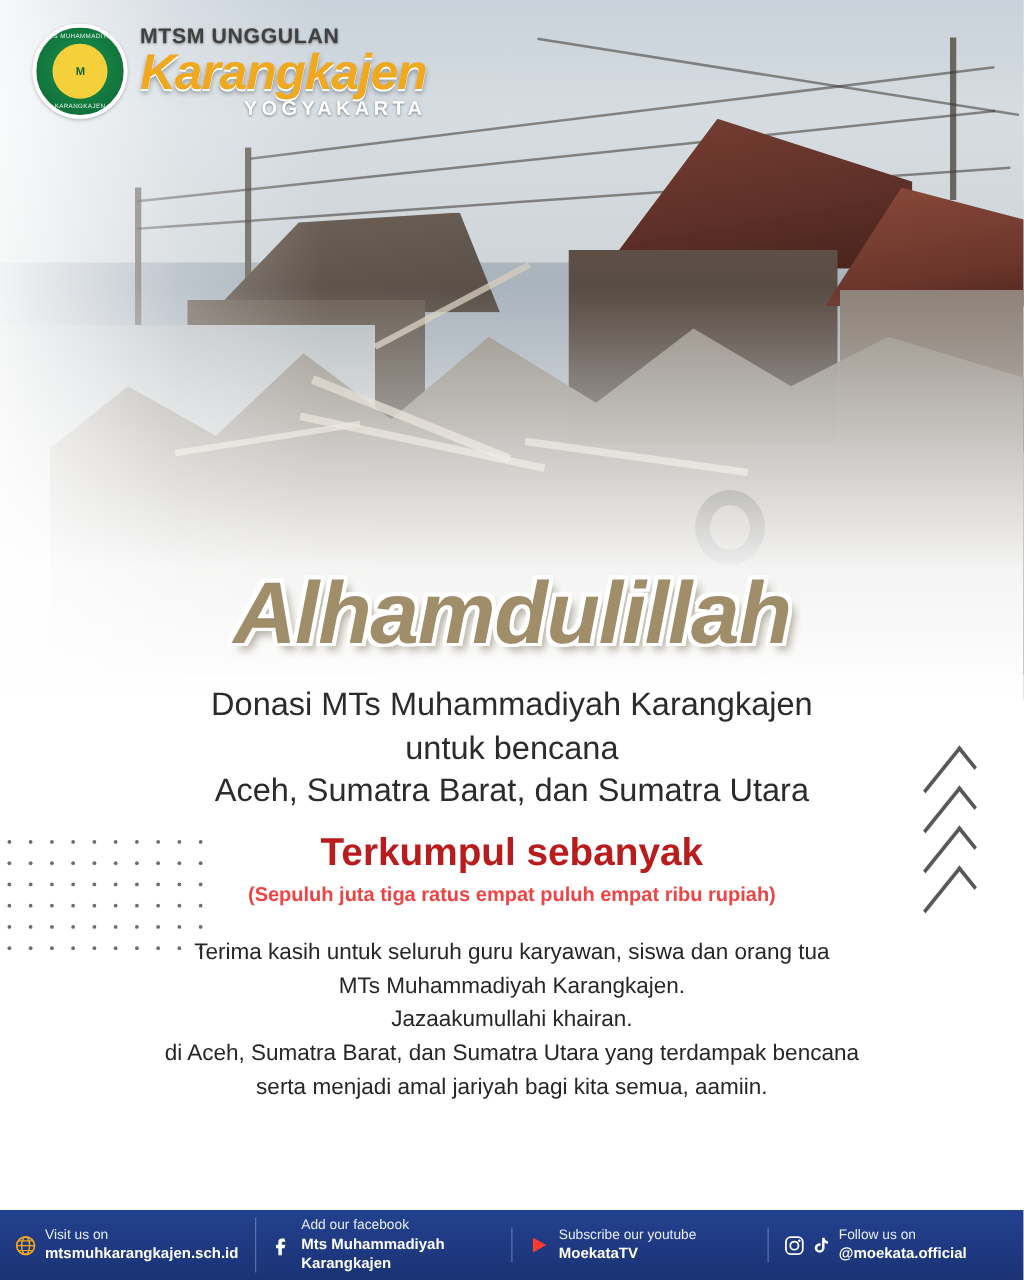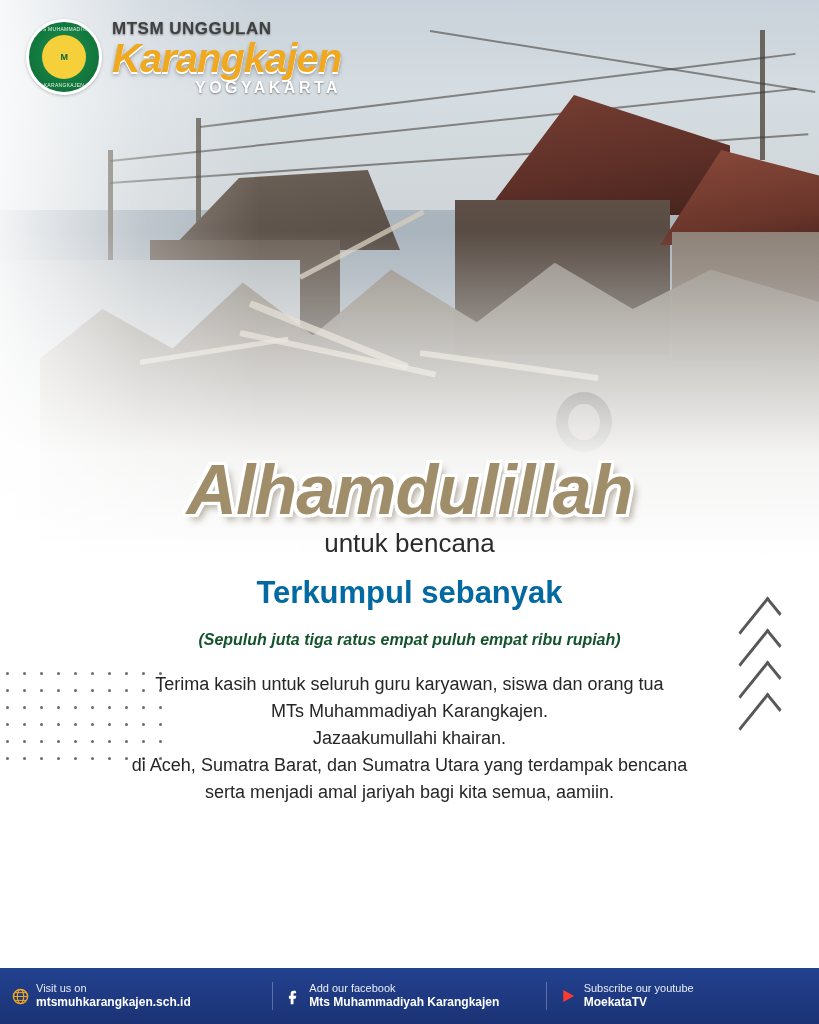--- a/index.html
+++ b/index.html
@@ -166,28 +166,28 @@
       5px 6px 7px rgba(90,75,45,.45);
   }
   .line1, .line2, .line3 {
     font-size: 26px; color: #2b2b2b; line-height: 1.25;
   }
   .line1 { margin-top: 22px; }
   .line2 { margin-top: 2px; }
   .line3 { margin-top: 2px; }
   .collected {
     margin-top: 14px;
-    font-size: 31px; font-weight: bold; color: #0369a1; line-height: 1.2;
+    font-size: 31px; font-weight: bold; color: #b91c1c; line-height: 1.2;
   }
   .amount {
     font-size: 33px; font-weight: bold; color: #1d1d1d; line-height: 1.2;
   }
   .words {
-    margin-top: 20px;
-    font-size: 16px; font-style: italic; font-weight: bold; color: #14532d;
+    margin-top: 8px;
+    font-size: 16px; font-weight: bold; color: #ef4444;
   }
   .thanks {
     margin-top: 22px;
     font-size: 18px; color: #262626; line-height: 1.5;
   }
 
   
   .chevrons {
     position: absolute; right: 36px; top: 612px;
     display: flex; flex-direction: column; gap: 6px; z-index: 4;
@@ -353,21 +353,23 @@
       <i></i>
       <i></i>
       <i></i>
       <i></i>
       <i></i>
       <i></i>
   </div>
 
   <div class="content">
     <div class="alhamdulillah">Alhamdulillah</div>
+    <div class="line1">Donasi MTs Muhammadiyah Karangkajen</div>
     <div class="line2">untuk bencana</div>
+    <div class="line3">Aceh, Sumatra Barat, dan Sumatra Utara</div>
     <div class="collected">Terkumpul sebanyak</div>
     <div class="words">(Sepuluh juta tiga ratus empat puluh empat ribu rupiah)</div>
     <div class="thanks">
       <div>Terima kasih untuk seluruh guru karyawan, siswa dan orang tua</div>
       <div>MTs Muhammadiyah Karangkajen.</div>
       <div>Jazaakumullahi khairan.</div>
       <div>di Aceh, Sumatra Barat, dan Sumatra Utara yang terdampak bencana</div>
       <div>serta menjadi amal jariyah bagi kita semua, aamiin.</div>
     </div>
   </div>
@@ -405,16 +407,36 @@
         <svg width="18" height="16" viewBox="0 0 24 24">
           <polygon points="5,3 21,12 5,21" fill="#ff3b30"></polygon>
         </svg>
       </span>
       <span class="ftext">
         <span class="ftop" style="display:block">Subscribe our youtube</span>
         <span class="fbot" style="display:block">MoekataTV</span>
       </span>
     </div>
 
+    <div class="fitem">
+      <span class="ficon ig-yt">
+        <span>
+          <svg width="17" height="17" viewBox="0 0 24 24">
+            <rect x="2.5" y="2.5" width="19" height="19" rx="5.5" fill="none" stroke="#ffffff" stroke-width="2"></rect>
+            <circle cx="12" cy="12" r="4.6" fill="none" stroke="#ffffff" stroke-width="2"></circle>
+            <circle cx="17.6" cy="6.4" r="1.4" fill="#ffffff"></circle>
+          </svg>
+        </span>
+        <span>
+          <svg width="15" height="17" viewBox="0 0 24 24">
+            <path d="M14 2h3c.4 2.6 2 4.2 4.5 4.5v3.2c-1.7 0-3.3-.5-4.5-1.4v6.4c0 3.7-3 6.3-6.3 6.3S4.4 18.4 4.4 15.1 7.4 8.8 10.7 8.8c.4 0 .8 0 1.2.1v3.3c-.4-.1-.8-.2-1.2-.2-1.6 0-3 1.3-3 3s1.4 3 3 3 3-1.3 3-3z" fill="#ffffff"></path>
+          </svg>
+        </span>
+      </span>
+      <span class="ftext">
+        <span class="ftop" style="display:block">Follow us on</span>
+        <span class="fbot" style="display:block">@moekata.official</span>
+      </span>
+    </div>
 
   </div>
 
 </div>
 
 </body></html>

